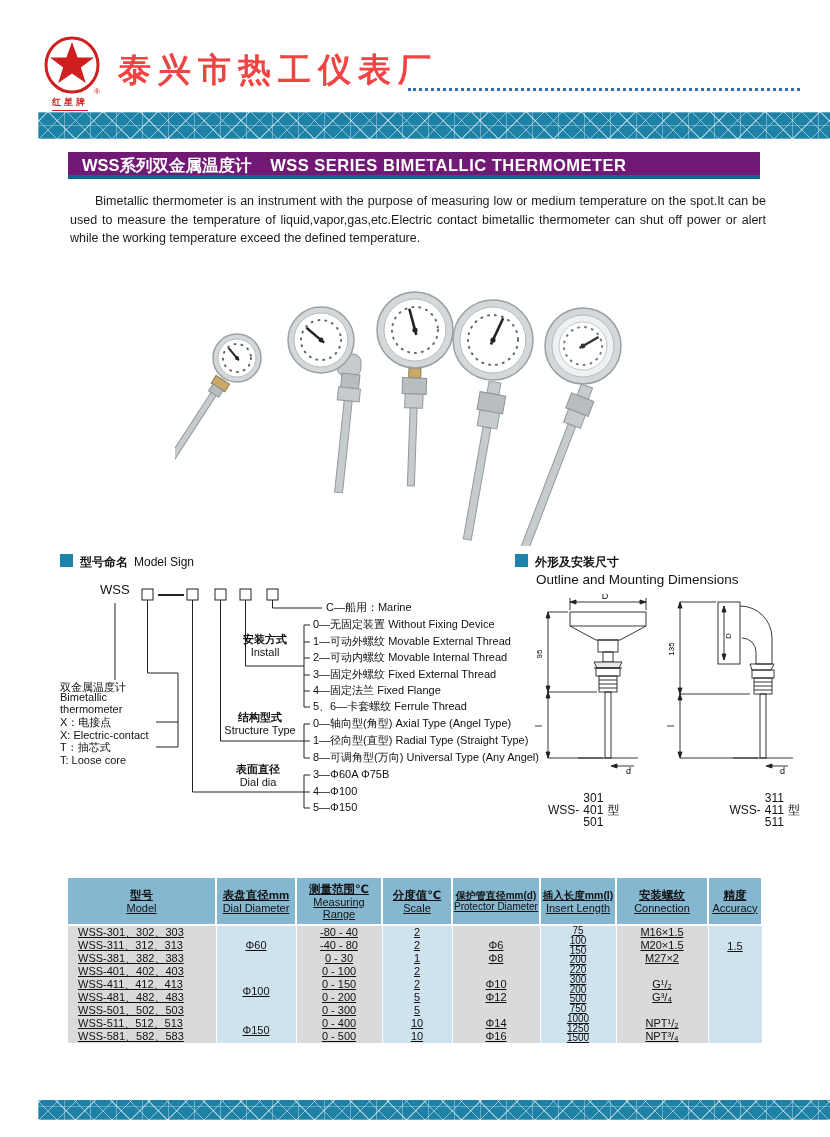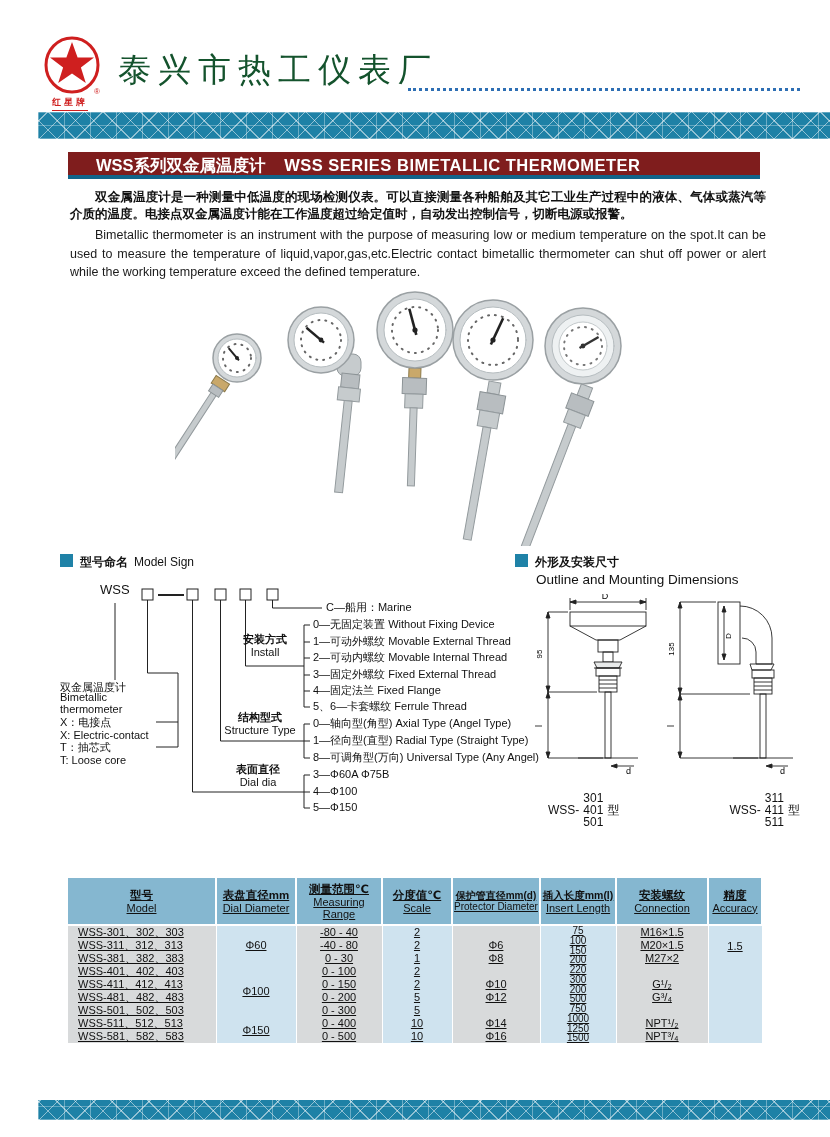--- a/index.html
+++ b/index.html
@@ -1,32 +1,32 @@
 <!DOCTYPE html>
 <html><head>
 <meta charset="utf-8">
 <style>
   html,body{margin:0;padding:0;background:#fff;}
   #page{position:relative;width:830px;height:1137px;background:#fff;overflow:hidden;
         font-family:"Liberation Sans","DejaVu Sans",sans-serif;color:#111;}
   .abs{position:absolute;}
   
-  #company{left:118px;top:48px;font-size:33px;font-weight:normal;letter-spacing:7px;color:#14532d;white-space:nowrap;}
+  #company{left:118px;top:48px;font-size:33px;font-weight:bold;letter-spacing:7px;color:#ef4444;white-space:nowrap;}
   #leader{left:408px;top:60px;width:392px;border-bottom:3px dotted #2e6fb4;height:28px;}
   #brand{left:52px;top:96px;font-size:9px;color:#cf1f1f;font-weight:bold;letter-spacing:3px;border-bottom:1px solid #cf1f1f;padding-bottom:1px;}
   .lattice{background-color:#1e81a6;
     background-image:
       repeating-linear-gradient(45deg, rgba(255,255,255,.5) 0 1px, transparent 1px 13px),
       repeating-linear-gradient(-45deg, rgba(255,255,255,.5) 0 1px, transparent 1px 13px),
       repeating-linear-gradient(90deg, rgba(255,255,255,.35) 0 1px, transparent 1px 26px),
       repeating-linear-gradient(0deg, rgba(255,255,255,.3) 0 1px, transparent 1px 13px);}
   #band-top{left:38px;top:112px;width:792px;height:27px;}
   #band-bottom{left:38px;top:1100px;width:792px;height:20px;}
-  #titlebar{left:68px;top:152px;width:692px;height:27px;background:#7f1d1d;border-bottom:4px solid #11648a;
-            color:#fff;font-weight:bold;font-size:16.5px;line-height:27px;padding-left:28px;box-sizing:border-box;white-space:nowrap;}
+  #titlebar{left:68px;top:152px;width:692px;height:27px;background:#701a75;border-bottom:4px solid #11648a;
+            color:#fff;font-weight:bold;font-size:16.5px;line-height:27px;padding-left:14px;box-sizing:border-box;white-space:nowrap;}
   #titlebar .en{margin-left:14px;letter-spacing:.5px;}
   
   #intro{left:70px;top:189px;width:696px;font-size:12.5px;text-align:justify;}
   #intro .zh{font-weight:bold;line-height:17px;text-indent:2em;margin:0;}
   #intro .en{line-height:18.5px;text-indent:2em;margin:3px 0 0 0;color:#1b1b1b;}
   
   .sec-h{font-size:12px;white-space:nowrap;}
   .sec-h .sq{display:inline-block;width:13px;height:13px;background:#1f82a7;margin-right:7px;vertical-align:-1px;}
   .sec-h .zh{font-weight:bold;}
   .sec-h .en{margin-left:6px;}
@@ -70,21 +70,20 @@
   <div class="abs" id="brand">红星牌</div>
 
   <div class="abs lattice" id="band-top"></div>
 
   <div class="abs" id="titlebar">
     <span class="zh">WSS系列双金属温度计</span>
     <span class="en">WSS SERIES BIMETALLIC THERMOMETER</span>
   </div>
 
   <div class="abs" id="intro">
-    <p class="zh">双金属温度计是一种测量中低温度的现场检测仪表。可以直接测量各种船舶及其它工业生产过程中的液体、气体或蒸汽等介质的温度。电接点双金属温度计能在工作温度超过给定值时，自动发出控制信号，切断电源或报警。</p>
     <p class="en">Bimetallic thermometer is an instrument with the purpose of measuring low or medium temperature on the spot.It can be used to measure the temperature of liquid,vapor,gas,etc.Electric contact bimetallic thermometer can shut off power or alert while the working temperature exceed the defined temperature.</p>
   </div>
 
   <svg class="abs" style="left:175px;top:280px" width="480" height="266" viewBox="0 0 480 266">
     <g stroke-linecap="round">
 
       <g transform="translate(62,78)">
         <g transform="rotate(33)">
           <rect x="-3" y="40" width="6" height="100" fill="#c6cbcd" stroke="#939a9d" stroke-width="1"></rect>
           <rect x="-8" y="26" width="16" height="9" fill="#c9a86a" stroke="#8c7a4a" stroke-width="1"></rect>

